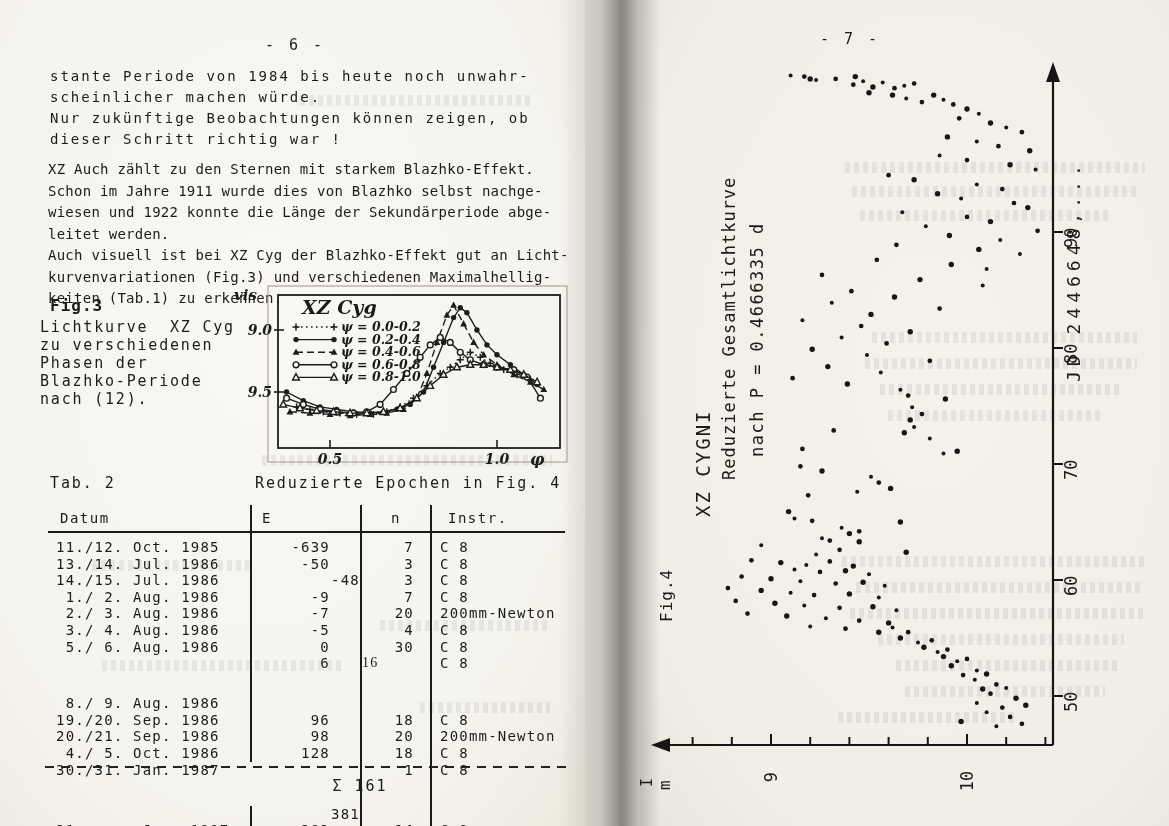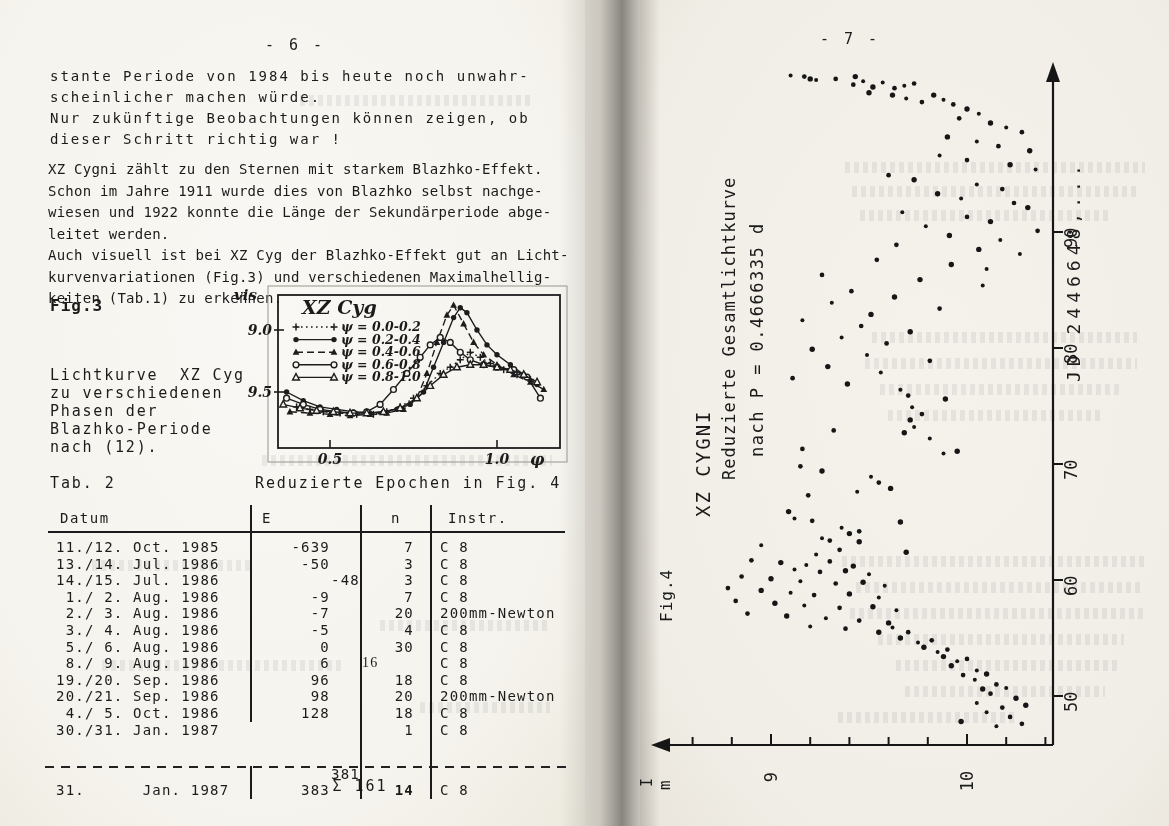--- a/index.html
+++ b/index.html
@@ -67,32 +67,32 @@
   <div class="abs pagenum" style="left:240px;top:36px;width:110px;">- 6 -</div>
 
   <div class="abs para1" style="left:50px;top:66px;width:520px;" id="para1">
       <div class="t-line">stante Periode von 1984 bis heute noch unwahr-</div>
       <div class="t-line">scheinlicher machen würde.</div>
       <div class="t-line">Nur zukünftige Beobachtungen können zeigen, ob</div>
       <div class="t-line">dieser Schritt richtig war !</div>
     </div>
 
   <div class="abs para2" style="left:48px;top:159px;width:530px;" id="para2">
-      <div class="t-line">XZ Cygni zählt zu den Sternen mit starkem Blazhko-Effekt.</div>
+      <div class="t-line">XZ Auch zählt zu den Sternen mit starkem Blazhko-Effekt.</div>
       <div class="t-line">Schon im Jahre 1911 wurde dies von Blazhko selbst nachge-</div>
       <div class="t-line">wiesen und 1922 konnte die Länge der Sekundärperiode abge-</div>
       <div class="t-line">leitet werden.</div>
       <div class="t-line">Auch visuell ist bei XZ Cyg der Blazhko-Effekt gut an Licht-</div>
       <div class="t-line">kurvenvariationen (Fig.3) und verschiedenen Maximalhellig-</div>
       <div class="t-line">keiten (Tab.1) zu erkennen.</div>
     </div>
 
   <div class="abs figlabel" style="left:50px;top:296px;">Fig.3</div>
 
-  <div class="abs caption" style="left:50px;top:318px;width:220px;margin-top:48px;" id="fig3cap">
+  <div class="abs caption" style="left:40px;top:318px;width:220px;" id="fig3cap">
       <div class="t-line">Lichtkurve  XZ Cyg</div>
       <div class="t-line">zu verschiedenen</div>
       <div class="t-line">Phasen der</div>
       <div class="t-line">Blazhko-Periode</div>
       <div class="t-line">nach (12).</div>
     </div>
 
   <div class="abs vis-label" style="left:234px;top:286px;">vis</div>
 
   <svg class="abs" style="left:230px;top:283px;" width="340" height="185" viewBox="0 0 340 185" id="fig3svg">
@@ -302,21 +302,21 @@
       <div class="cell bl" style="text-align: right; padding-right: 16px;">20</div>
       <div class="cell bl" style="padding-left: 8px;">200mm-Newton</div>
       <div class="cell" style="padding-left: 8px;"> 3./ 4. Aug. 1986</div>
       <div class="cell bl" style="text-align: right; padding-right: 30px;">-5</div>
       <div class="cell bl" style="text-align: right; padding-right: 16px;">4</div>
       <div class="cell bl" style="padding-left: 8px;">C 8</div>
       <div class="cell" style="padding-left: 8px;"> 5./ 6. Aug. 1986</div>
       <div class="cell bl" style="text-align: right; padding-right: 30px;">0</div>
       <div class="cell bl" style="text-align: right; padding-right: 16px;">30</div>
       <div class="cell bl" style="padding-left: 8px;">C 8</div>
-      <div class="cell" style="padding-left: 8px;"> 8./ 9. Aug. 1986</div>
+      <div class="cell" style="padding-left: 8px; margin-top: 40px;"> 8./ 9. Aug. 1986</div>
       <div class="cell bl" style="text-align: right; padding-right: 30px;">6</div>
       <div class="cell bl" style="text-align: left; padding-right: 22px; font-family: Liberation Serif, serif;">16</div>
       <div class="cell bl" style="padding-left: 8px;">C 8</div>
       <div class="cell" style="padding-left: 8px;">19./20. Sep. 1986</div>
       <div class="cell bl" style="text-align: right; padding-right: 30px;">96</div>
       <div class="cell bl" style="text-align: right; padding-right: 16px;">18</div>
       <div class="cell bl" style="padding-left: 8px;">C 8</div>
       <div class="cell" style="padding-left: 8px;">20./21. Sep. 1986</div>
       <div class="cell bl" style="text-align: right; padding-right: 30px;">98</div>
       <div class="cell bl" style="text-align: right; padding-right: 16px;">20</div>

